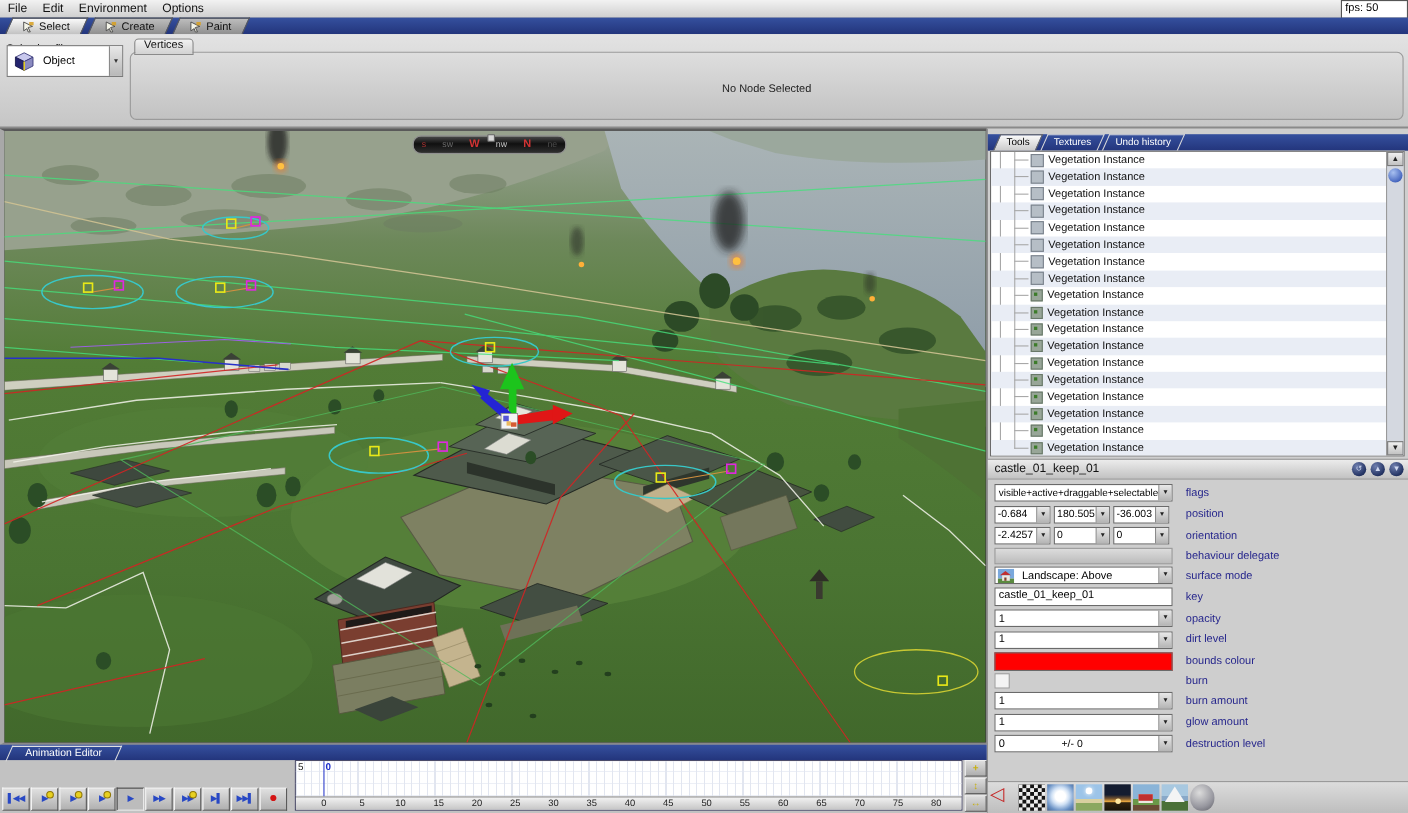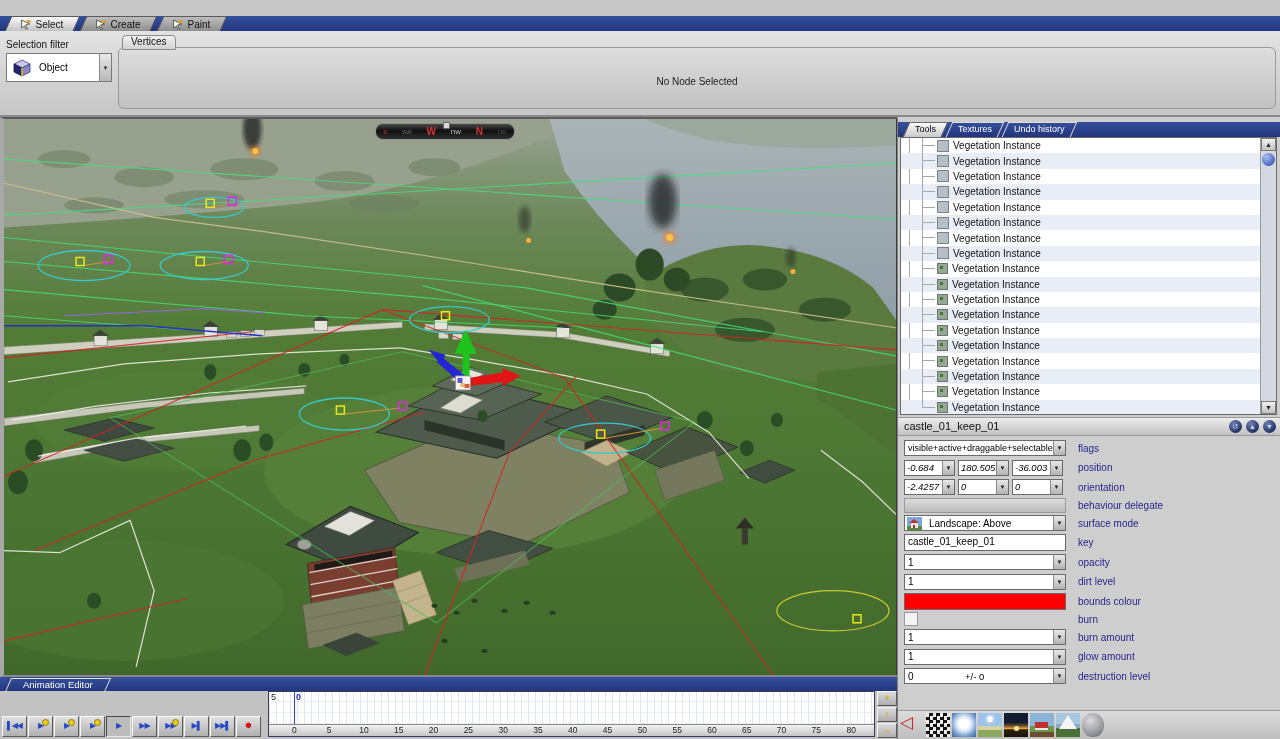--- a/index.html
+++ b/index.html
@@ -14,21 +14,21 @@
   
   .tabbar{position:absolute;left:0;top:16px;width:1280px;height:15px;background:linear-gradient(#35509e,#23357c);display:flex;align-items:flex-end;padding-left:8px;box-sizing:border-box;}
   .mtab{height:14px;line-height:13px;padding:0 12px;margin-right:6px;transform:skewX(-24deg);border:1px solid #5a5a5a;border-bottom:none;background:linear-gradient(#bdbdbd,#8f8f8f);font-size:10px;color:#111;display:flex;align-items:center;gap:4px;}
   .mtab.active{background:linear-gradient(#fafafa,#c2c2c2);}
   .mtab>*{transform:skewX(24deg);}
   .mtab svg{display:block;}
 
   
   .toolpanel{position:absolute;left:0;top:31px;width:1280px;height:86px;background:linear-gradient(#e3e3e3,#c6c6c6);border-bottom:2px solid #8a8a8a;box-sizing:border-box;}
   .selfilter-label{position:absolute;left:6px;top:8px;font-size:10px;color:#111;}
-  .selfilter-box{position:absolute;left:6px;top:22px;width:104px;height:27px;background:#fff;border:1px solid #7a7a7a;display:flex;align-items:center;}
+  .selfilter-box{position:absolute;left:6px;top:10px;width:104px;height:27px;background:#fff;border:1px solid #7a7a7a;display:flex;align-items:center;}
   .selfilter-box .cube{margin:0 8px 0 6px;}
   .selfilter-box .val{font-size:10px;color:#000;flex:1;}
   .dd-side-btn{width:11px;height:100%;background:linear-gradient(#e8e8e8,#b8b8b8);border-left:1px solid #8a8a8a;display:flex;align-items:center;justify-content:center;font-size:6px;color:#333;}
   .vertices-tab{position:absolute;left:122px;top:4px;height:13px;padding:0 8px;background:linear-gradient(#f2f2f2,#d2d2d2);border:1px solid #8a8a8a;border-radius:4px 4px 0 0;font-size:10px;line-height:12px;color:#111;z-index:2;}
   .node-panel{position:absolute;left:118px;top:16px;right:4px;bottom:6px;border:1px solid #9a9a9a;border-radius:6px;background:linear-gradient(#dedede,#c2c2c2);padding-left:48px;}
   .node-msg{position:absolute;left:0;right:0;top:28px;text-align:center;font-size:10px;color:#222;}
 
   
   .viewport{position:absolute;left:0;top:117px;width:897px;height:560px;background:#3c3c3c;border-left:4px solid #a8a8a8;border-top:2px solid #5c5c5c;border-bottom:2px solid #888;box-sizing:border-box;}
   .viewport svg{position:absolute;left:0;top:0;width:892px;height:556px;}
@@ -72,21 +72,21 @@
 
   .rp-form{position:absolute;left:6px;top:323px;width:371px;display:flex;flex-direction:column;gap:3.5px;}
   .prow{display:flex;align-items:center;height:16px;}
   .pfield{width:162px;flex:0 0 auto;display:flex;align-items:center;}
   .plabel{margin-left:12px;font-size:10px;color:#26268c;white-space:nowrap;}
   .dd{flex:1;height:16px;background:#fff;border:1px solid #6a6a6a;display:flex;align-items:center;box-sizing:border-box;overflow:hidden;}
   .dd .txt{flex:1;font-size:9px;color:#000;padding-left:3px;white-space:nowrap;overflow:hidden;}
   .dd .txt.sz10{font-size:10px;}
   .ddbtn{width:11px;align-self:stretch;background:linear-gradient(#e8e8e8,#b4b4b4);border-left:1px solid #8a8a8a;font-size:6px;color:#222;text-align:center;line-height:14px;flex:0 0 auto;}
   .numdd{width:52px;margin-right:3px;height:16px;background:#fff;border:1px solid #6a6a6a;display:flex;box-sizing:border-box;}
-  .numdd .txt{flex:1;font-size:9.5px;color:#000;padding-left:2px;line-height:14px;white-space:nowrap;overflow:hidden;font-style:italic;}
+  .numdd .txt{flex:1;font-size:9.5px;color:#000;padding-left:2px;line-height:14px;white-space:nowrap;overflow:hidden;}
   .blank-btn{width:160px;height:13px;background:linear-gradient(#dcdcdc,#bcbcbc);border:1px solid #9a9a9a;}
   .textfield{width:160px;height:15px;background:#fff;border:1px solid #6a6a6a;font-size:10px;line-height:14px;padding-left:3px;box-sizing:content-box;}
   .swatch{width:162px;height:15px;border:1px solid #6a6a6a;}
   .checkbox{width:12px;height:12px;background:#f4f4f4;border:1px solid #9a9a9a;}
   .suffix{position:absolute;left:60px;font-size:9.5px;color:#000;}
   .house-ic{margin:1px 4px 1px 2px;flex:0 0 auto;}
 
   .rp-iconstrip{position:absolute;left:0;bottom:0;width:100%;height:29px;background:linear-gradient(#dcdcdc,#bebebe);border-top:1px solid #9a9a9a;display:flex;align-items:center;padding-left:2px;box-sizing:border-box;gap:2px;}
   .thumb{width:24px;height:24px;position:relative;overflow:hidden;flex:0 0 auto;}
   .th-cone{background:transparent;}
@@ -124,20 +124,27 @@
   .tl-zoomcol{position:absolute;left:877px;top:14px;width:20px;height:46px;display:flex;flex-direction:column;gap:1px;}
   .z-btn{flex:1;background:linear-gradient(#dcdcdc,#aeaeae);border:1px solid;border-color:#f4f4f4 #5a5a5a #5a5a5a #f4f4f4;box-sizing:border-box;color:#c8b010;font-size:9px;text-align:center;line-height:13px;font-weight:bold;}
 
   .cube{display:block;}
 </style>
 </head>
 <body>
 
 <div class="app">
 
+  <div class="menubar">
+    <span class="menu-item">File</span>
+    <span class="menu-item">Edit</span>
+    <span class="menu-item">Environment</span>
+    <span class="menu-item">Options</span>
+    <span class="fps-box">fps: 50</span>
+  </div>
 
   <div class="tabbar">
 
       <div class="mtab active">
         <span class="tabicon">
           <svg width="11" height="11" viewBox="0 0 11 11">
             <polygon points="1,1 9,5 5,6 7,10 5,10 4,7 1,9" fill="#f4f4e8" stroke="#444" stroke-width="0.8"></polygon>
             <rect x="6" y="1" width="4" height="3" fill="#d8a020" opacity="0.85"></rect>
           </svg>
         </span>

